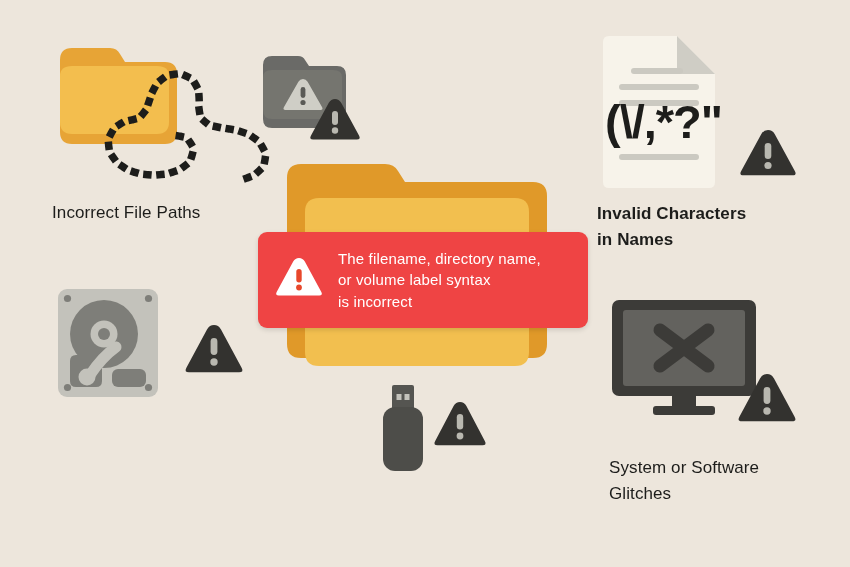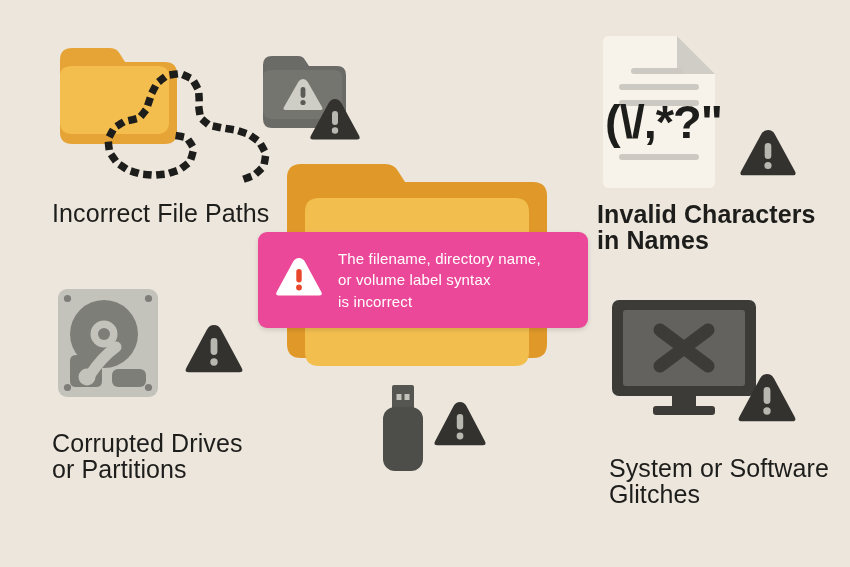--- a/index.html
+++ b/index.html
@@ -19,21 +19,21 @@
     position: relative;
     width: 850px;
     height: 567px;
     background: #ede6dc;
   }
 
   
   .label {
     position: absolute;
     font-family: "Liberation Sans", sans-serif;
-    font-size: 25px;
+    font-size: 17px;
     font-weight: 500;
     line-height: 26px;
     color: #1d1d1b;
     letter-spacing: 0.1px;
     white-space: pre-line;
   }
 
   
   .folder {
     position: absolute;
@@ -58,21 +58,21 @@
     height: 222px;
   }
 
   
   #error-banner {
     position: absolute;
     left: 258px;
     top: 232px;
     width: 330px;
     height: 96px;
-    background: #ec4899;
+    background: #ef4444;
     border-radius: 9px;
     box-shadow: 0 2px 5px rgba(0,0,0,0.13);
     display: flex;
     align-items: center;
     padding: 0 14px 0 16px;
     box-sizing: border-box;
   }
   #error-banner .warn-tri { flex: 0 0 auto; margin-right: 14px; }
   #error-banner .msg {
     font-family: "Liberation Sans", sans-serif;
@@ -215,22 +215,20 @@
   </div>
 
   <div class="icon-block" style="left:183px; top:323px;">
     <svg width="62" height="56" viewBox="0 0 62 56" aria-hidden="true">
       <path d="M31 2 q4.5 0 7 4.4 L58.6 44.8 q2.5 4.5-2.5 4.5 H5.9 q-5 0-2.5-4.5 L24 6.4 Q26.5 2 31 2 Z" fill="#33322F"></path>
       <rect x="27.6" y="15" width="6.8" height="17" rx="3.4" fill="#B9B8B0"></rect>
       <circle cx="31" cy="39" r="3.7" fill="#B9B8B0"></circle>
     </svg>
   </div>
 
-  <div class="label" style="left:52px; top:430px;">Corrupted Drives
-or Partitions</div>
 
   <div class="icon-block" style="left:378px; top:383px;">
     <svg width="50" height="90" viewBox="0 0 50 90" aria-hidden="true">
       <rect x="14" y="2" width="22" height="26" rx="2" fill="#555551"></rect>
       <rect x="18.5" y="11" width="5" height="6" fill="#C3C2BB"></rect>
       <rect x="26.5" y="11" width="5" height="6" fill="#C3C2BB"></rect>
       <rect x="5" y="24" width="40" height="64" rx="12" fill="#4D4D49"></rect>
     </svg>
   </div>
 

